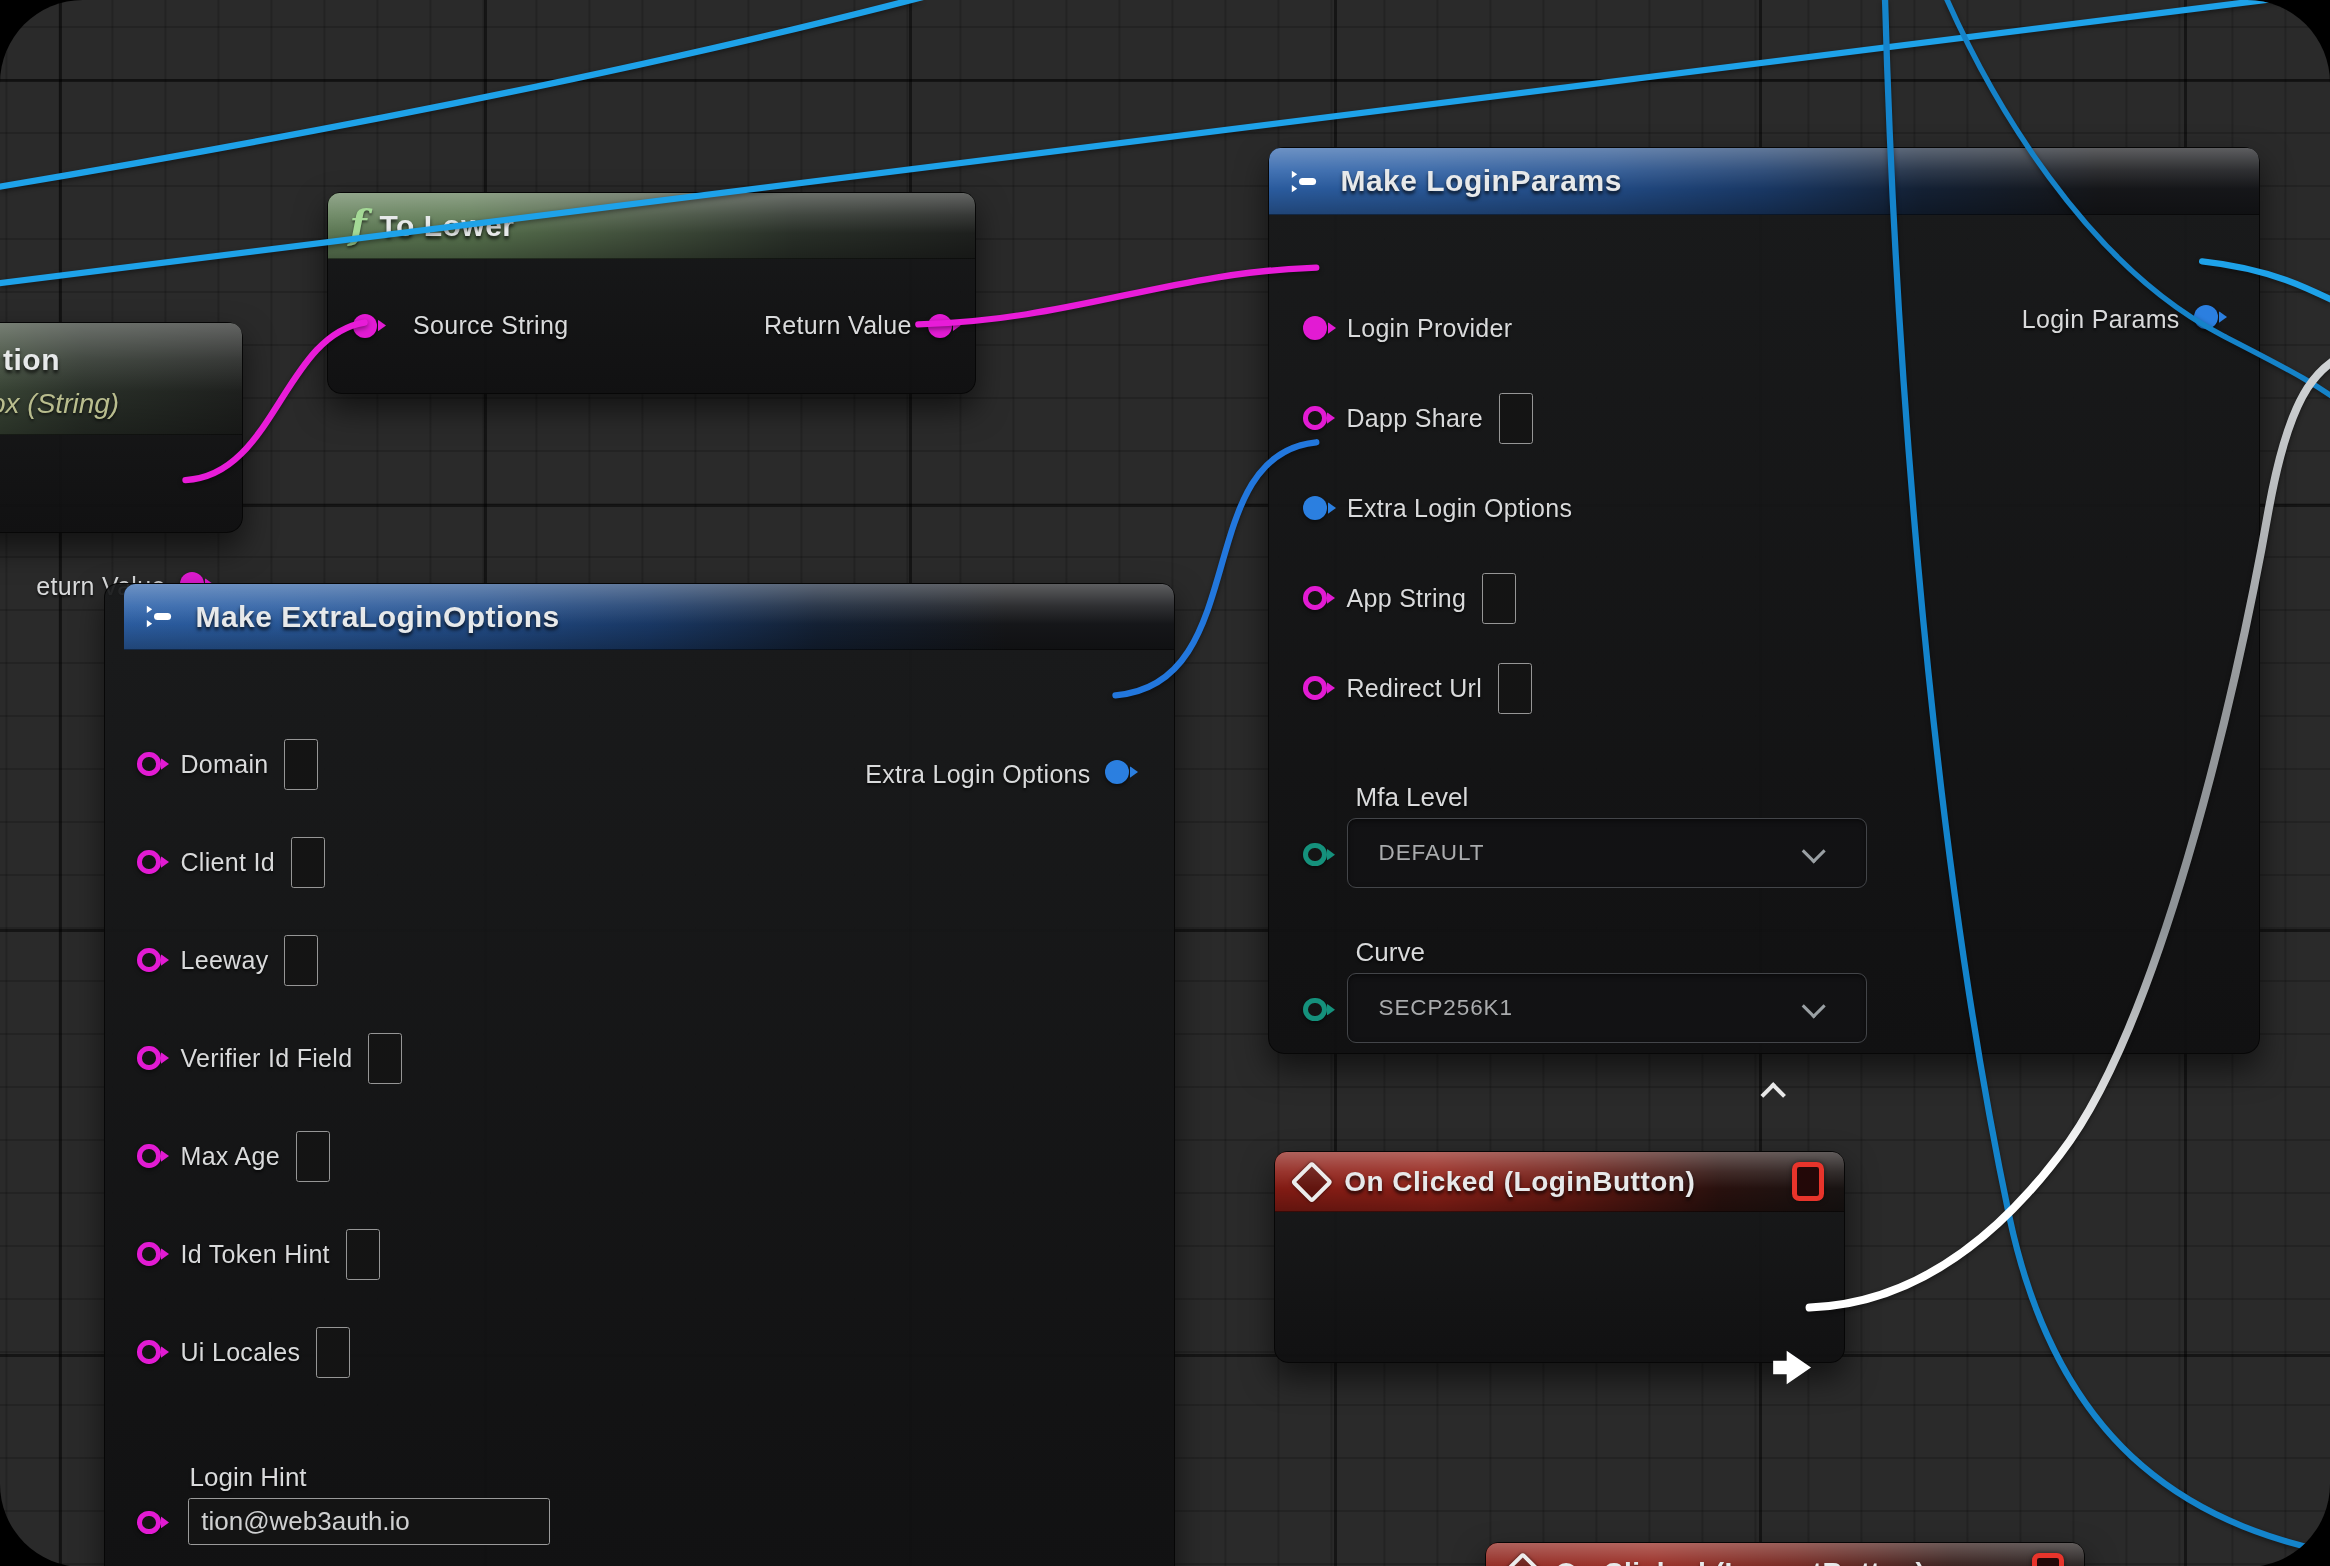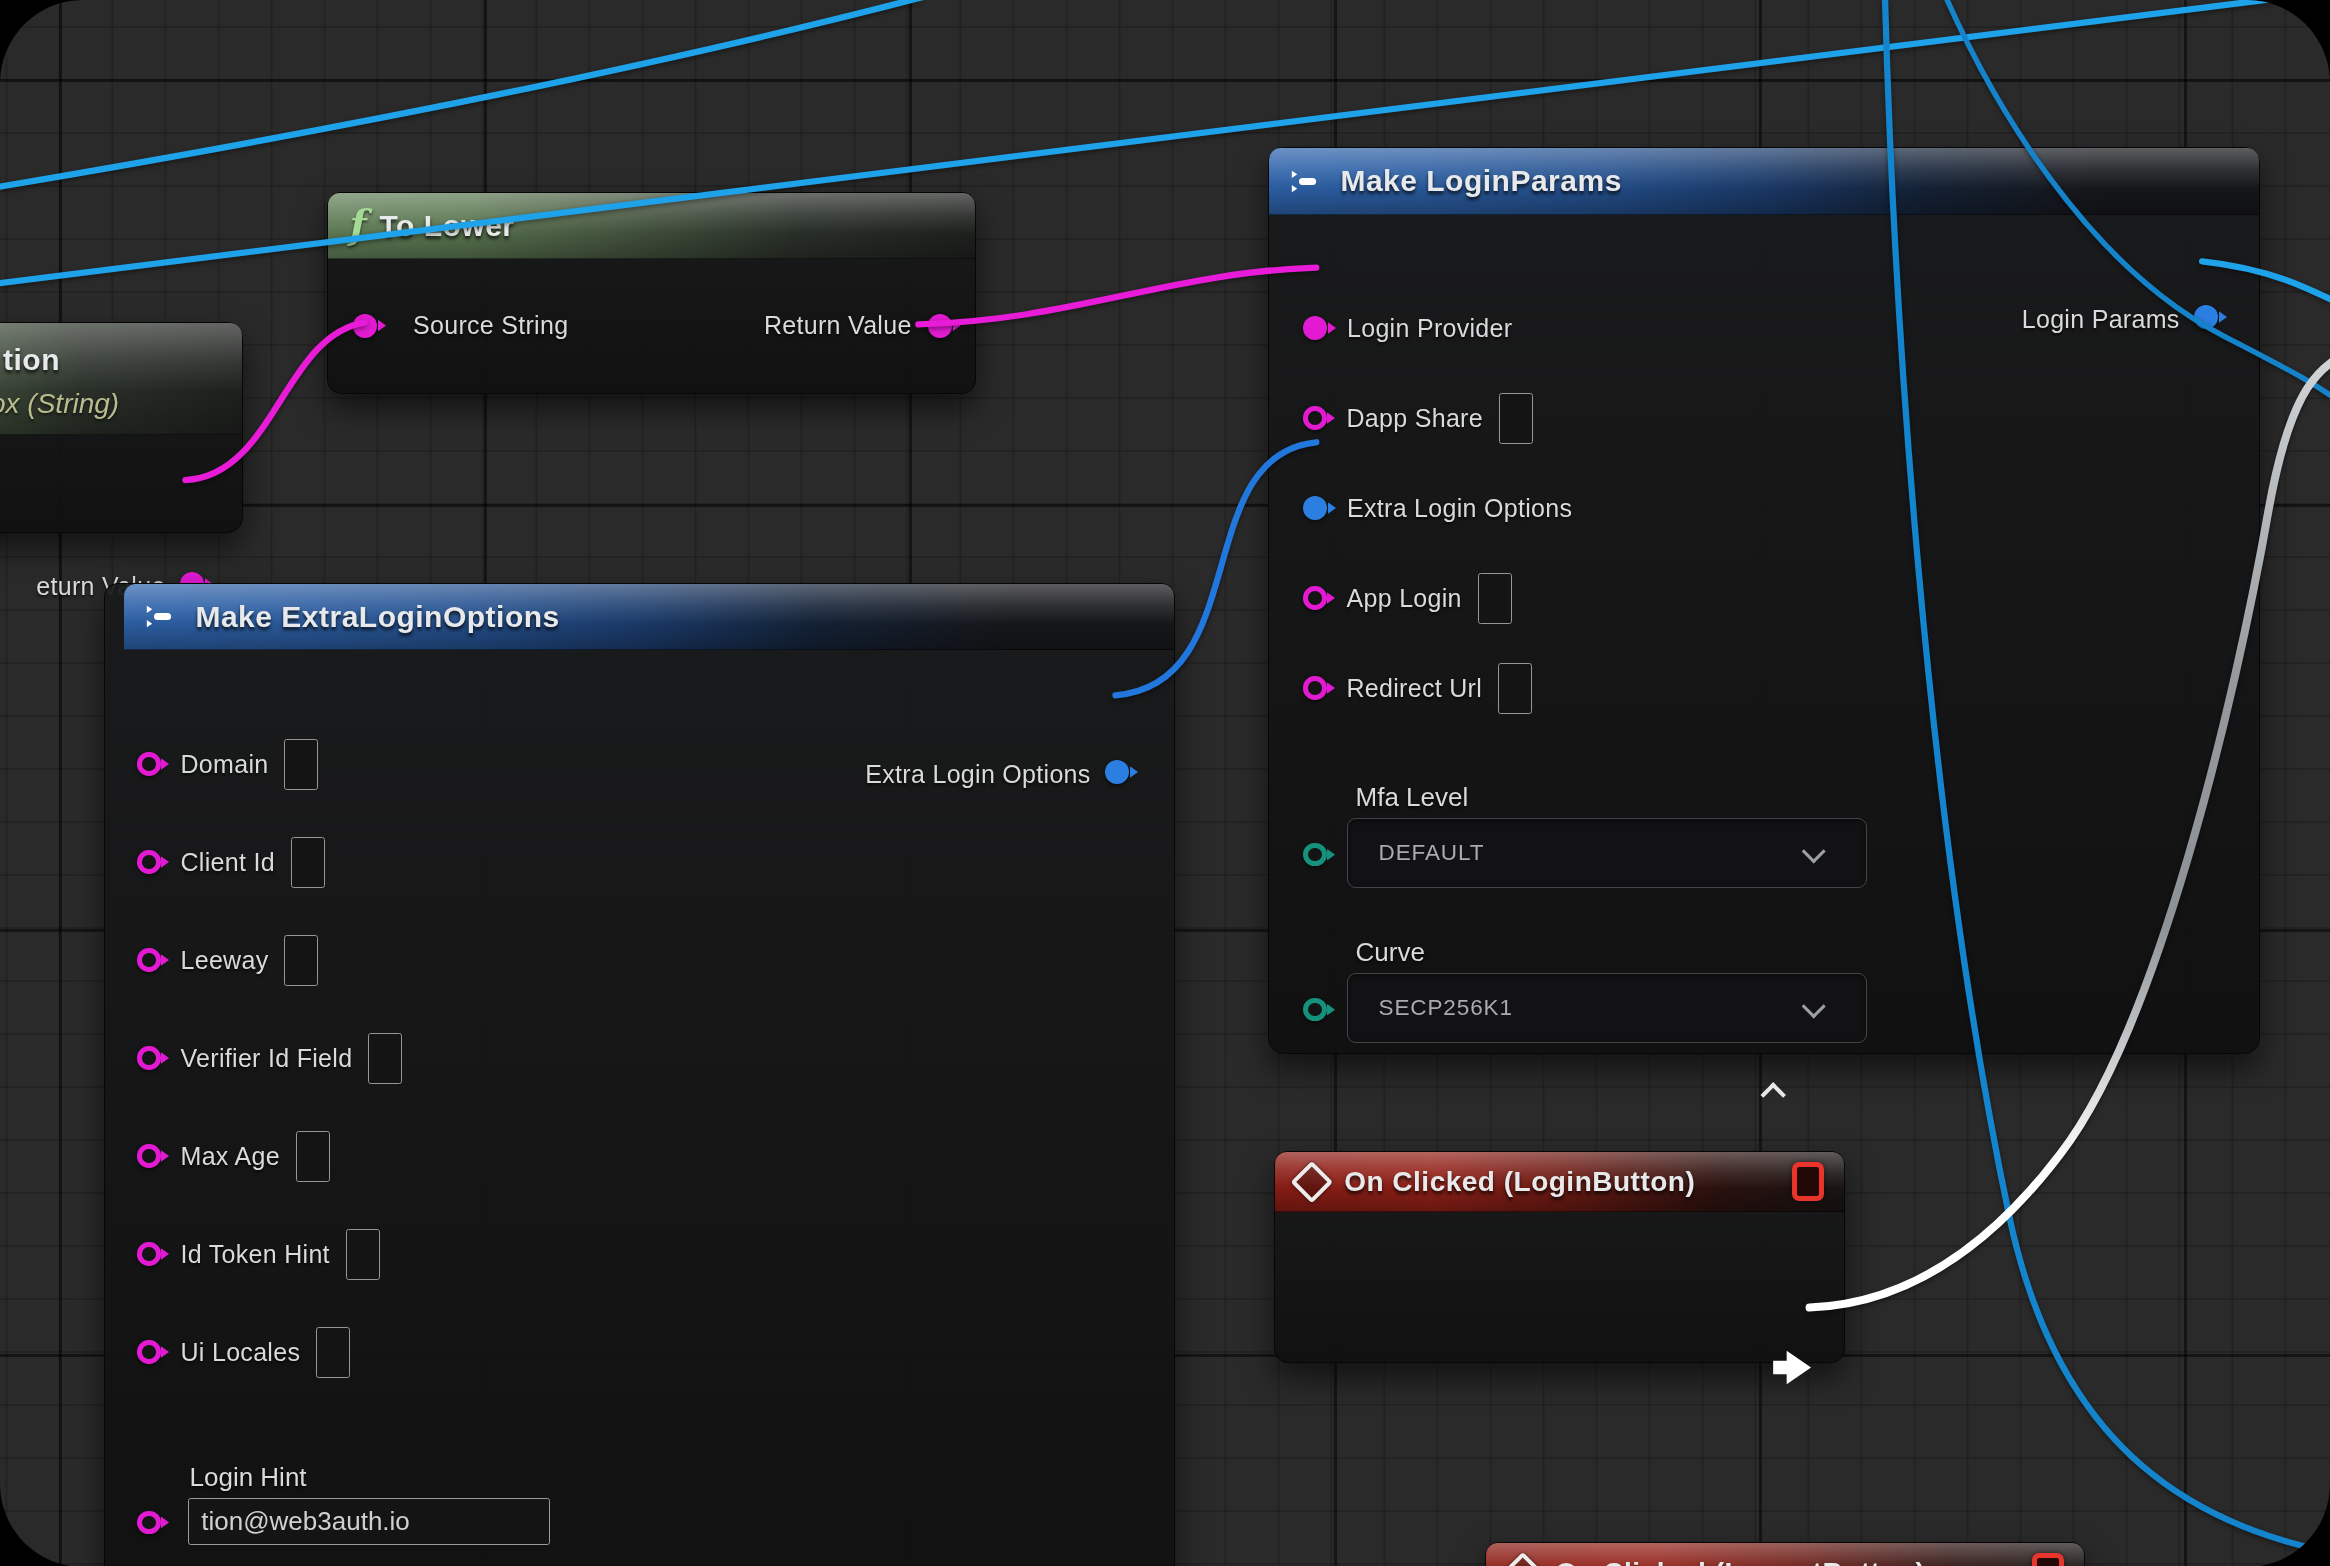--- a/index.html
+++ b/index.html
@@ -265,21 +265,21 @@
             <div class="prow">
               <span class="pin" style="--c: #2b7fe0;">
                 <i class="tail"></i>
               </span>
               <span class="plabel">Extra Login Options</span>
             </div>
             <div class="prow">
               <span class="pin hollow" style="--c: #e21bd3;">
                 <i class="tail"></i>
               </span>
-              <span class="plabel">App Login</span>
+              <span class="plabel">App String</span>
               <span class="mini-box"></span>
             </div>
             <div class="prow">
               <span class="pin hollow" style="--c: #e21bd3;">
                 <i class="tail"></i>
               </span>
               <span class="plabel">Redirect Url</span>
               <span class="mini-box"></span>
             </div>
             <div class="prow stacked">

